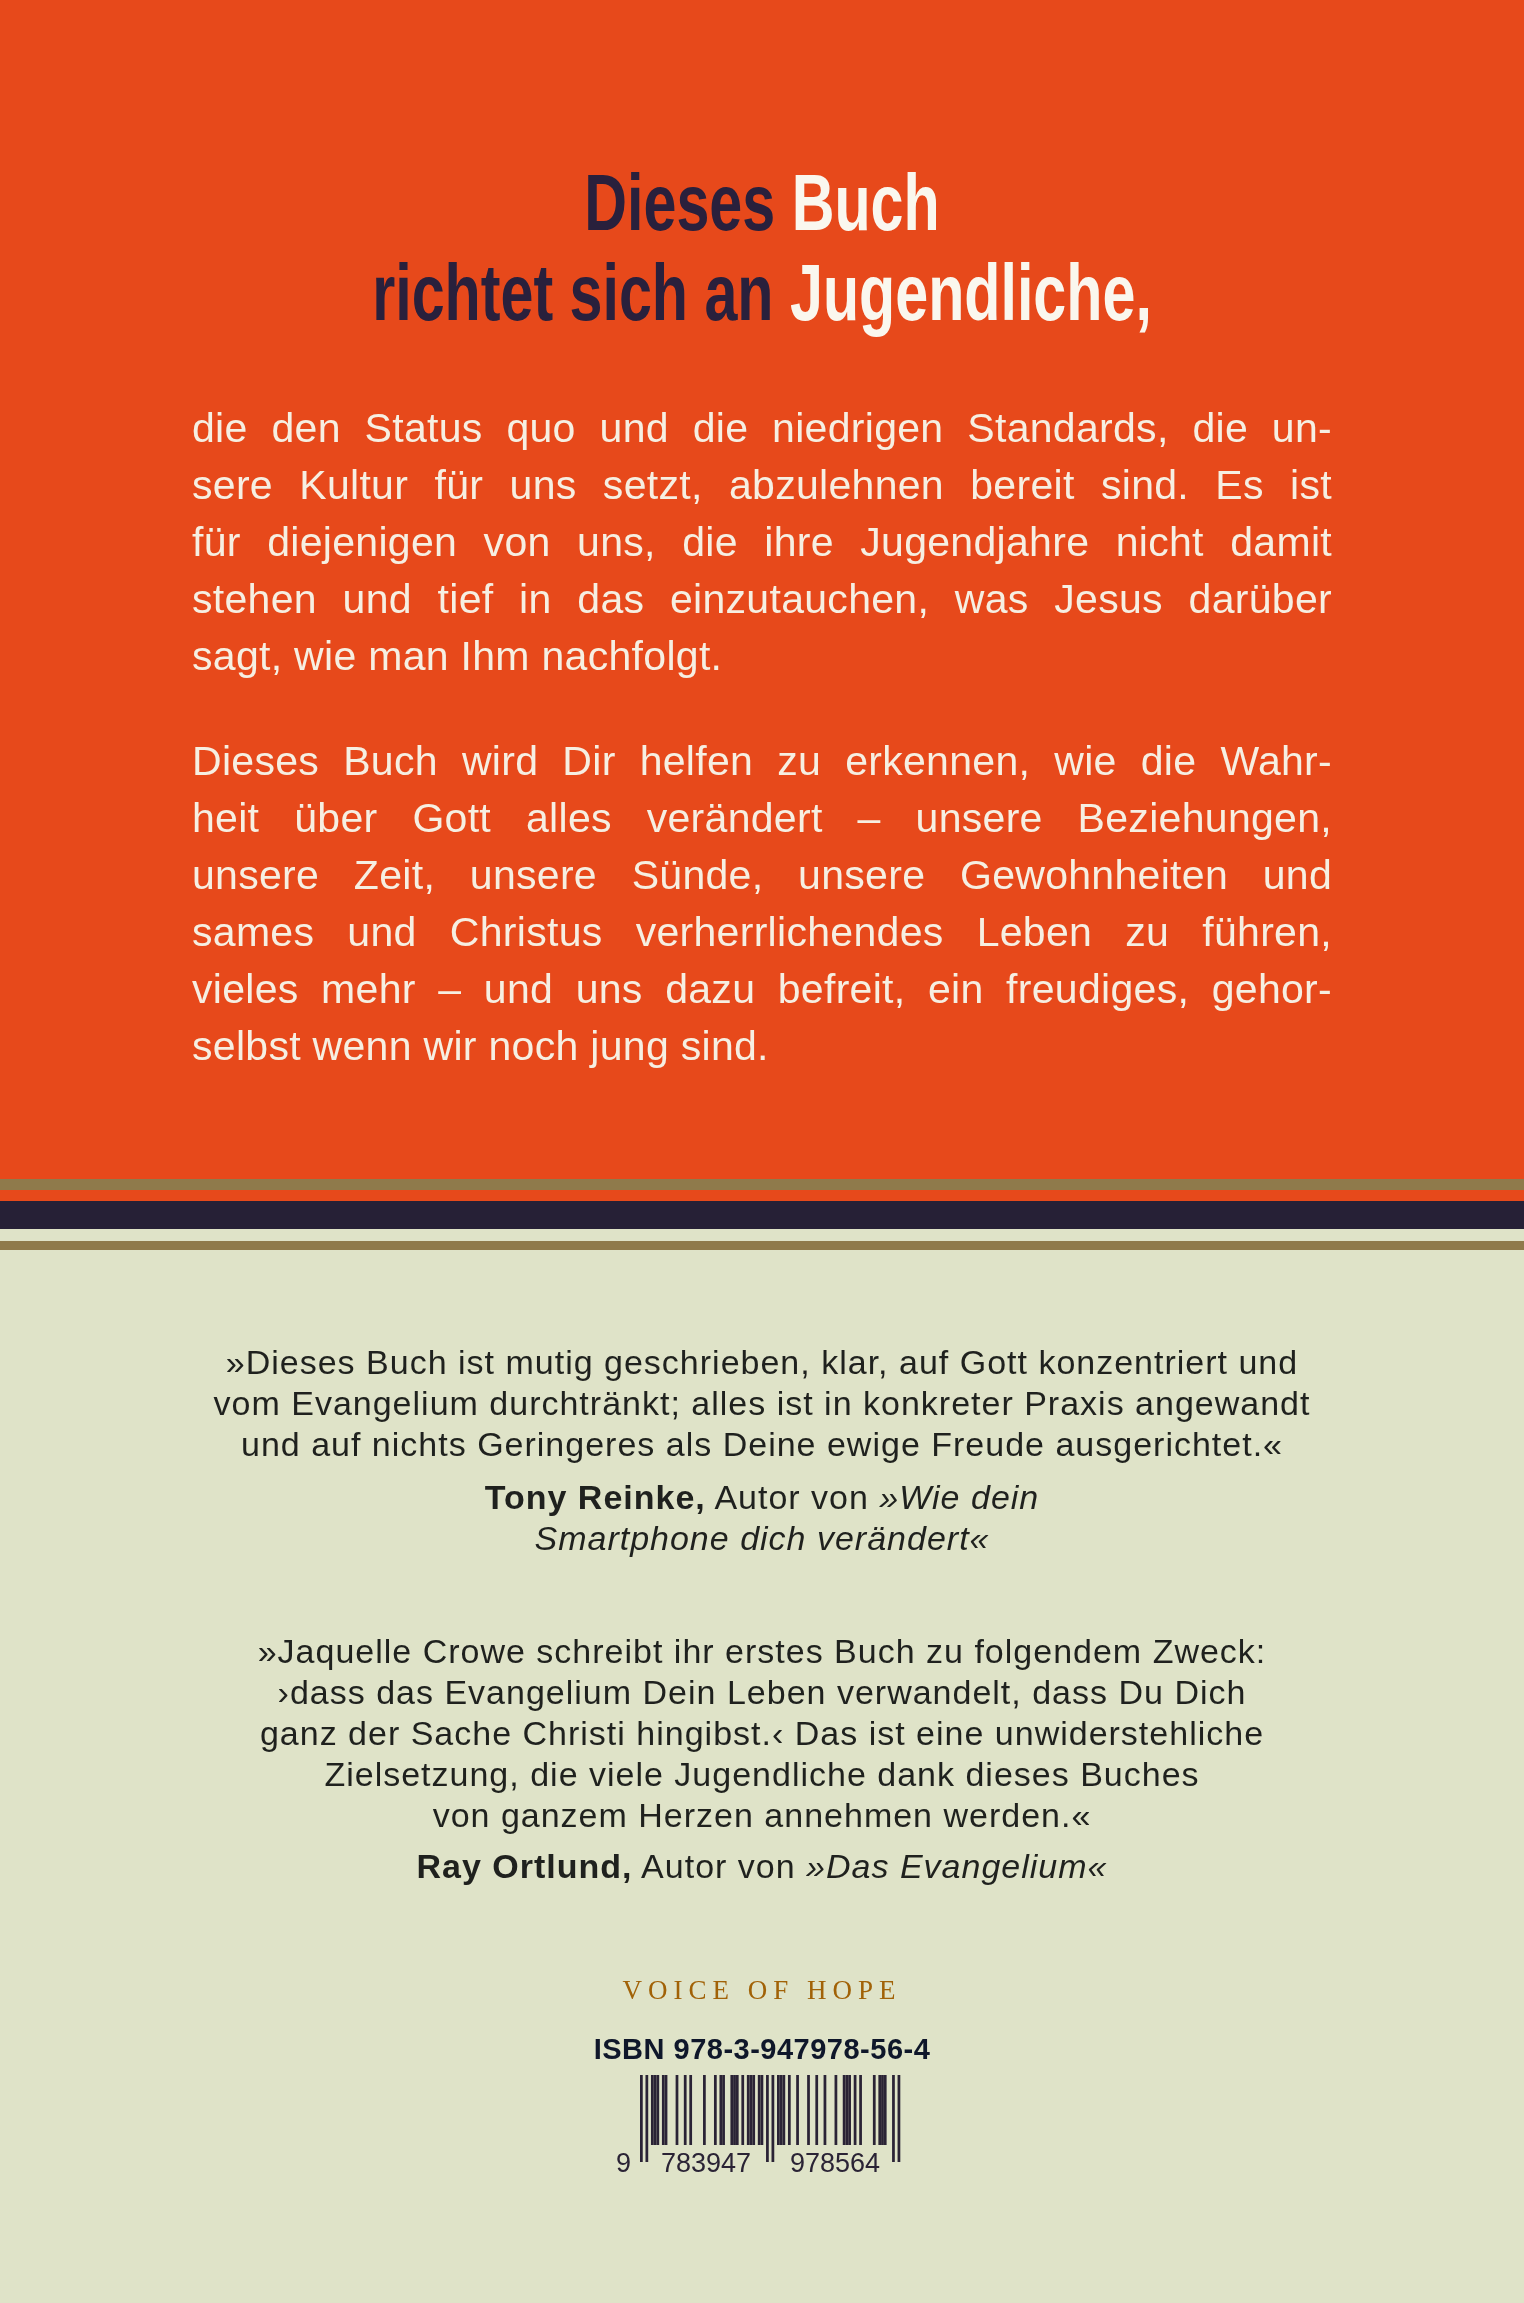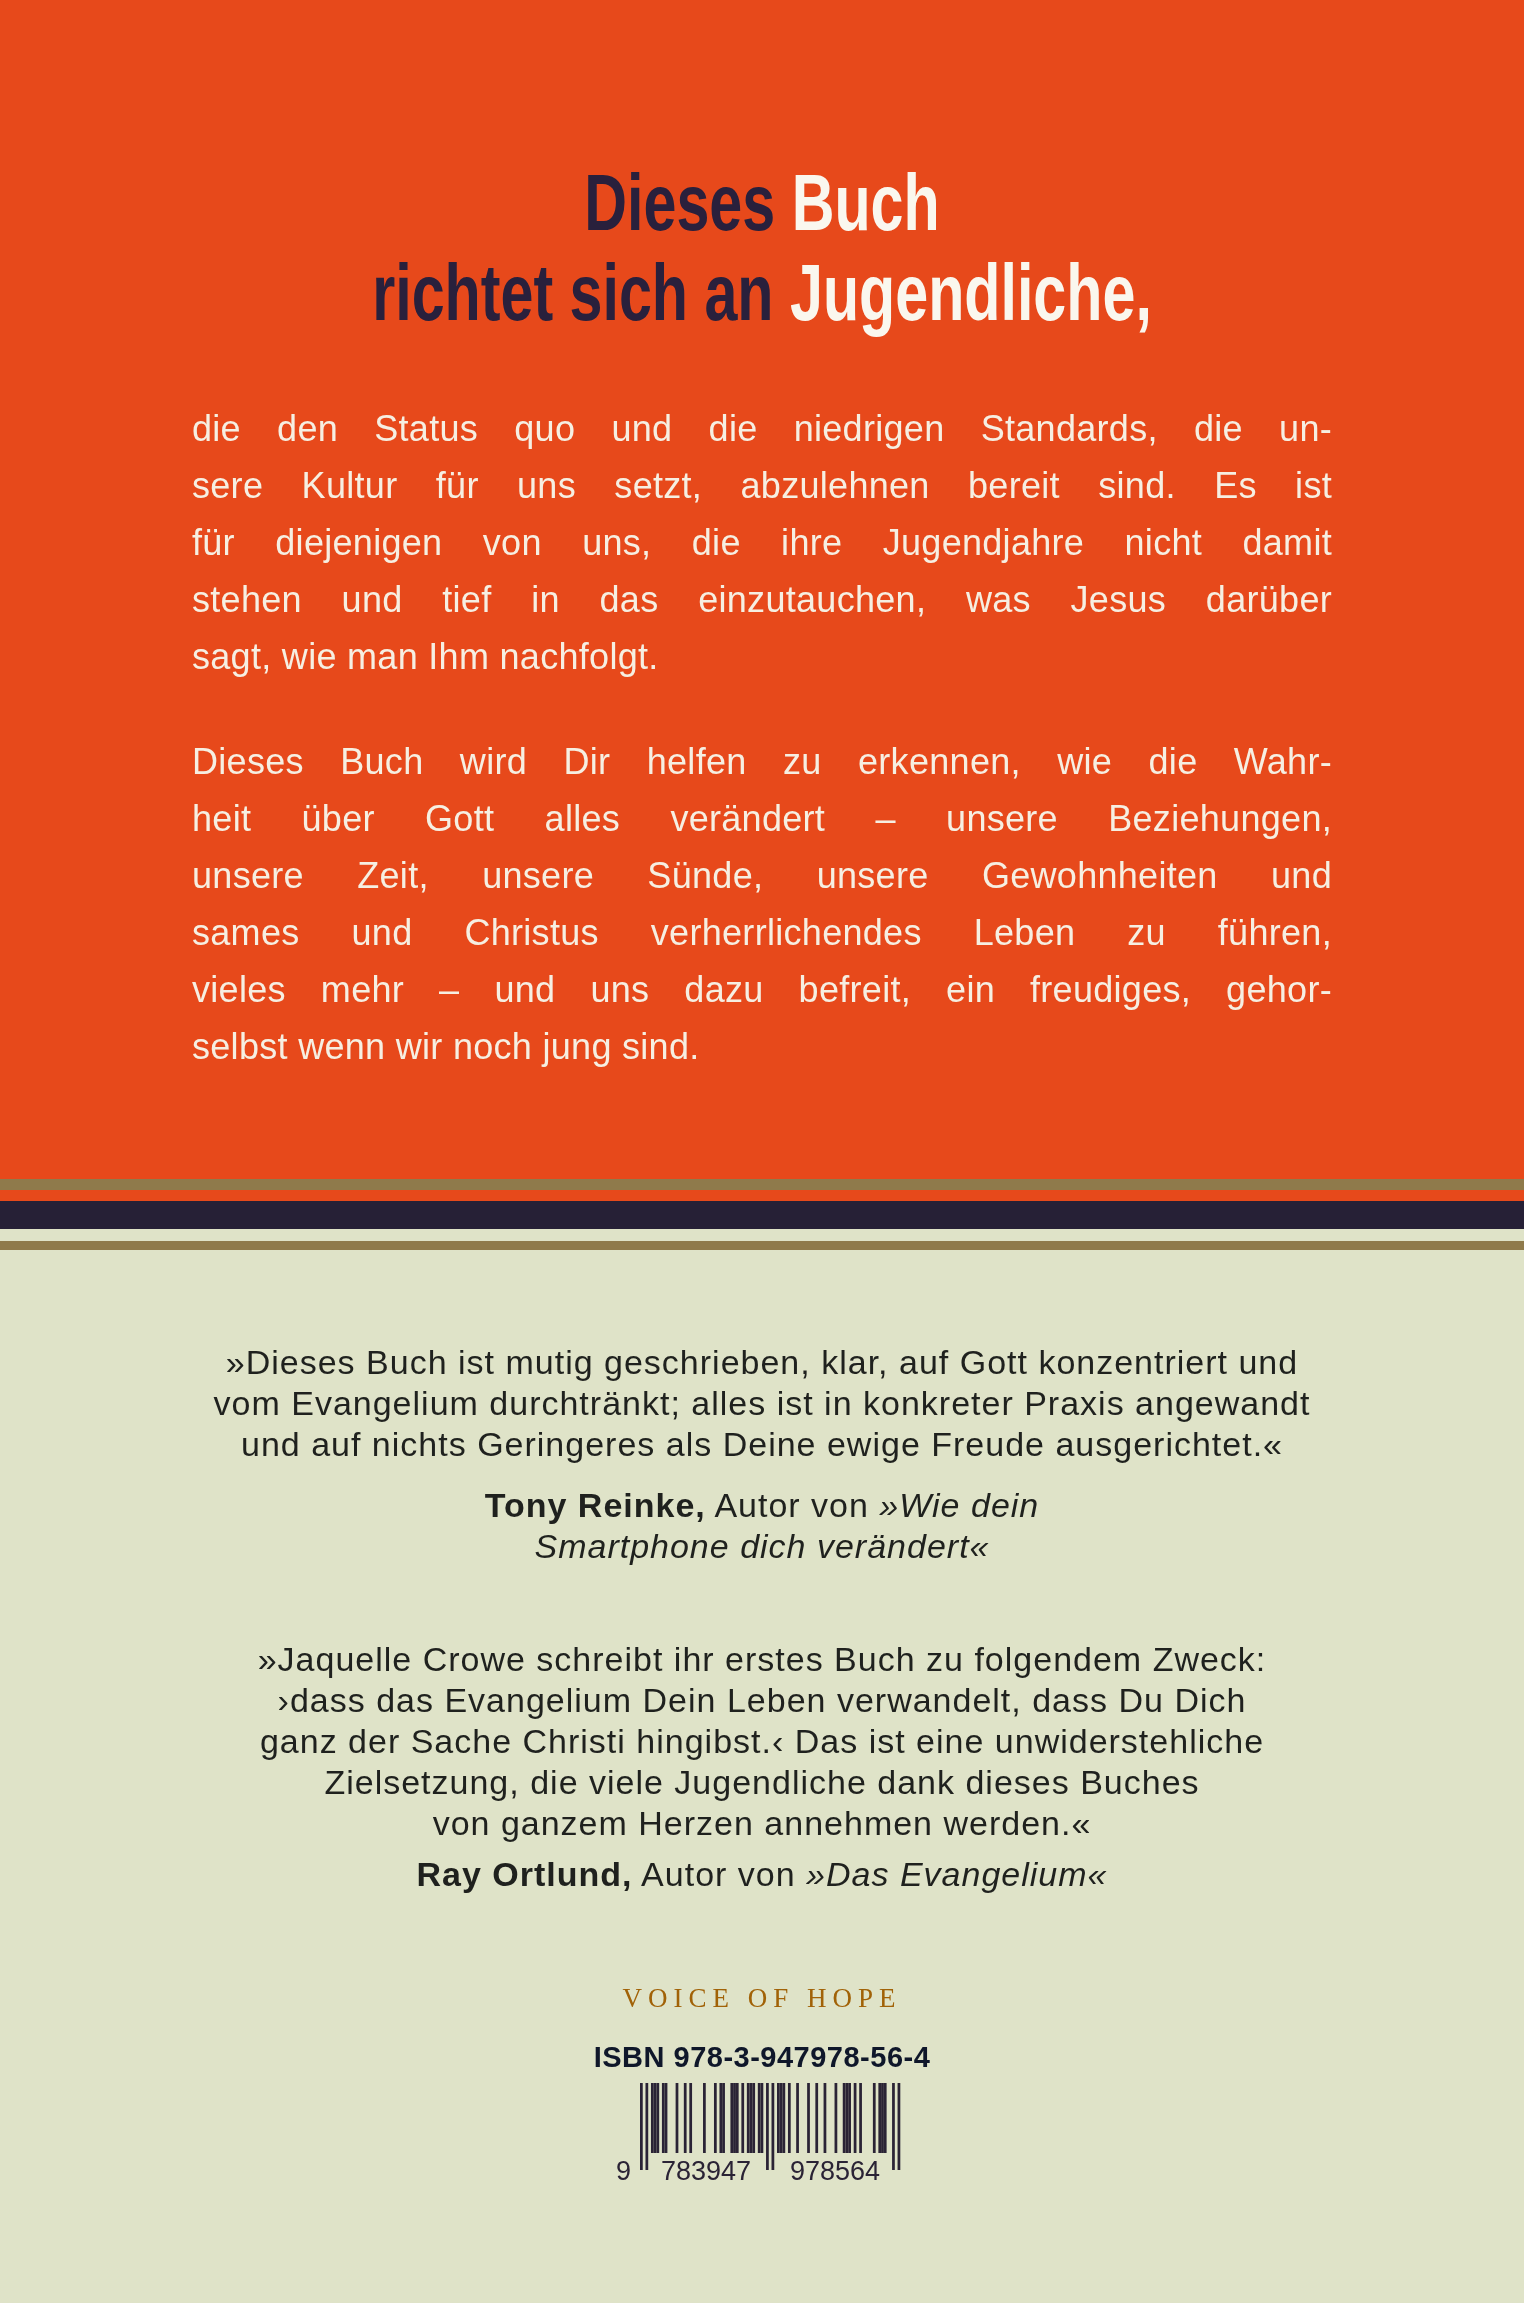--- a/index.html
+++ b/index.html
@@ -25,21 +25,21 @@
     line-height:90px;
     color:#29203C;
     white-space:nowrap;
     transform:scaleX(0.74);
     transform-origin:50% 0;
   }
   .book-title .light{color:#FAF7EE;}
   .body-copy{
     width:1140px;
     margin:62px auto 8px auto;
-    font-size:36px;
+    font-size:41px;
     line-height:57px;
     letter-spacing:0.3px;
     color:#F6EFE2;
   }
   .para{margin:0;}
   .para + .para{margin-top:48px;}
   .jline{text-align:justify;text-align-last:justify;-moz-text-align-last:justify;}
   .jlast{text-align:left;}
   
   .stripe{width:100%;}
@@ -60,21 +60,21 @@
     line-height:41px;
     letter-spacing:1px;
   }
   .quote .qline{white-space:nowrap;}
   .quote-1{padding-top:92px;}
   .attr{
     font-size:34px;
     line-height:41px;
     letter-spacing:1px;
   }
-  .attr-1{margin-top:20px;}
+  .attr-1{margin-top:12px;}
   .quote-2{margin-top:72px;}
   .attr-2{margin-top:10px;}
   .attr .name{font-weight:700;}
   .attr .book{font-style:italic;}
   .publisher{
     margin-top:88px;
     font-family:"Liberation Serif", serif;
     font-size:27px;
     line-height:30px;
     letter-spacing:6px;

